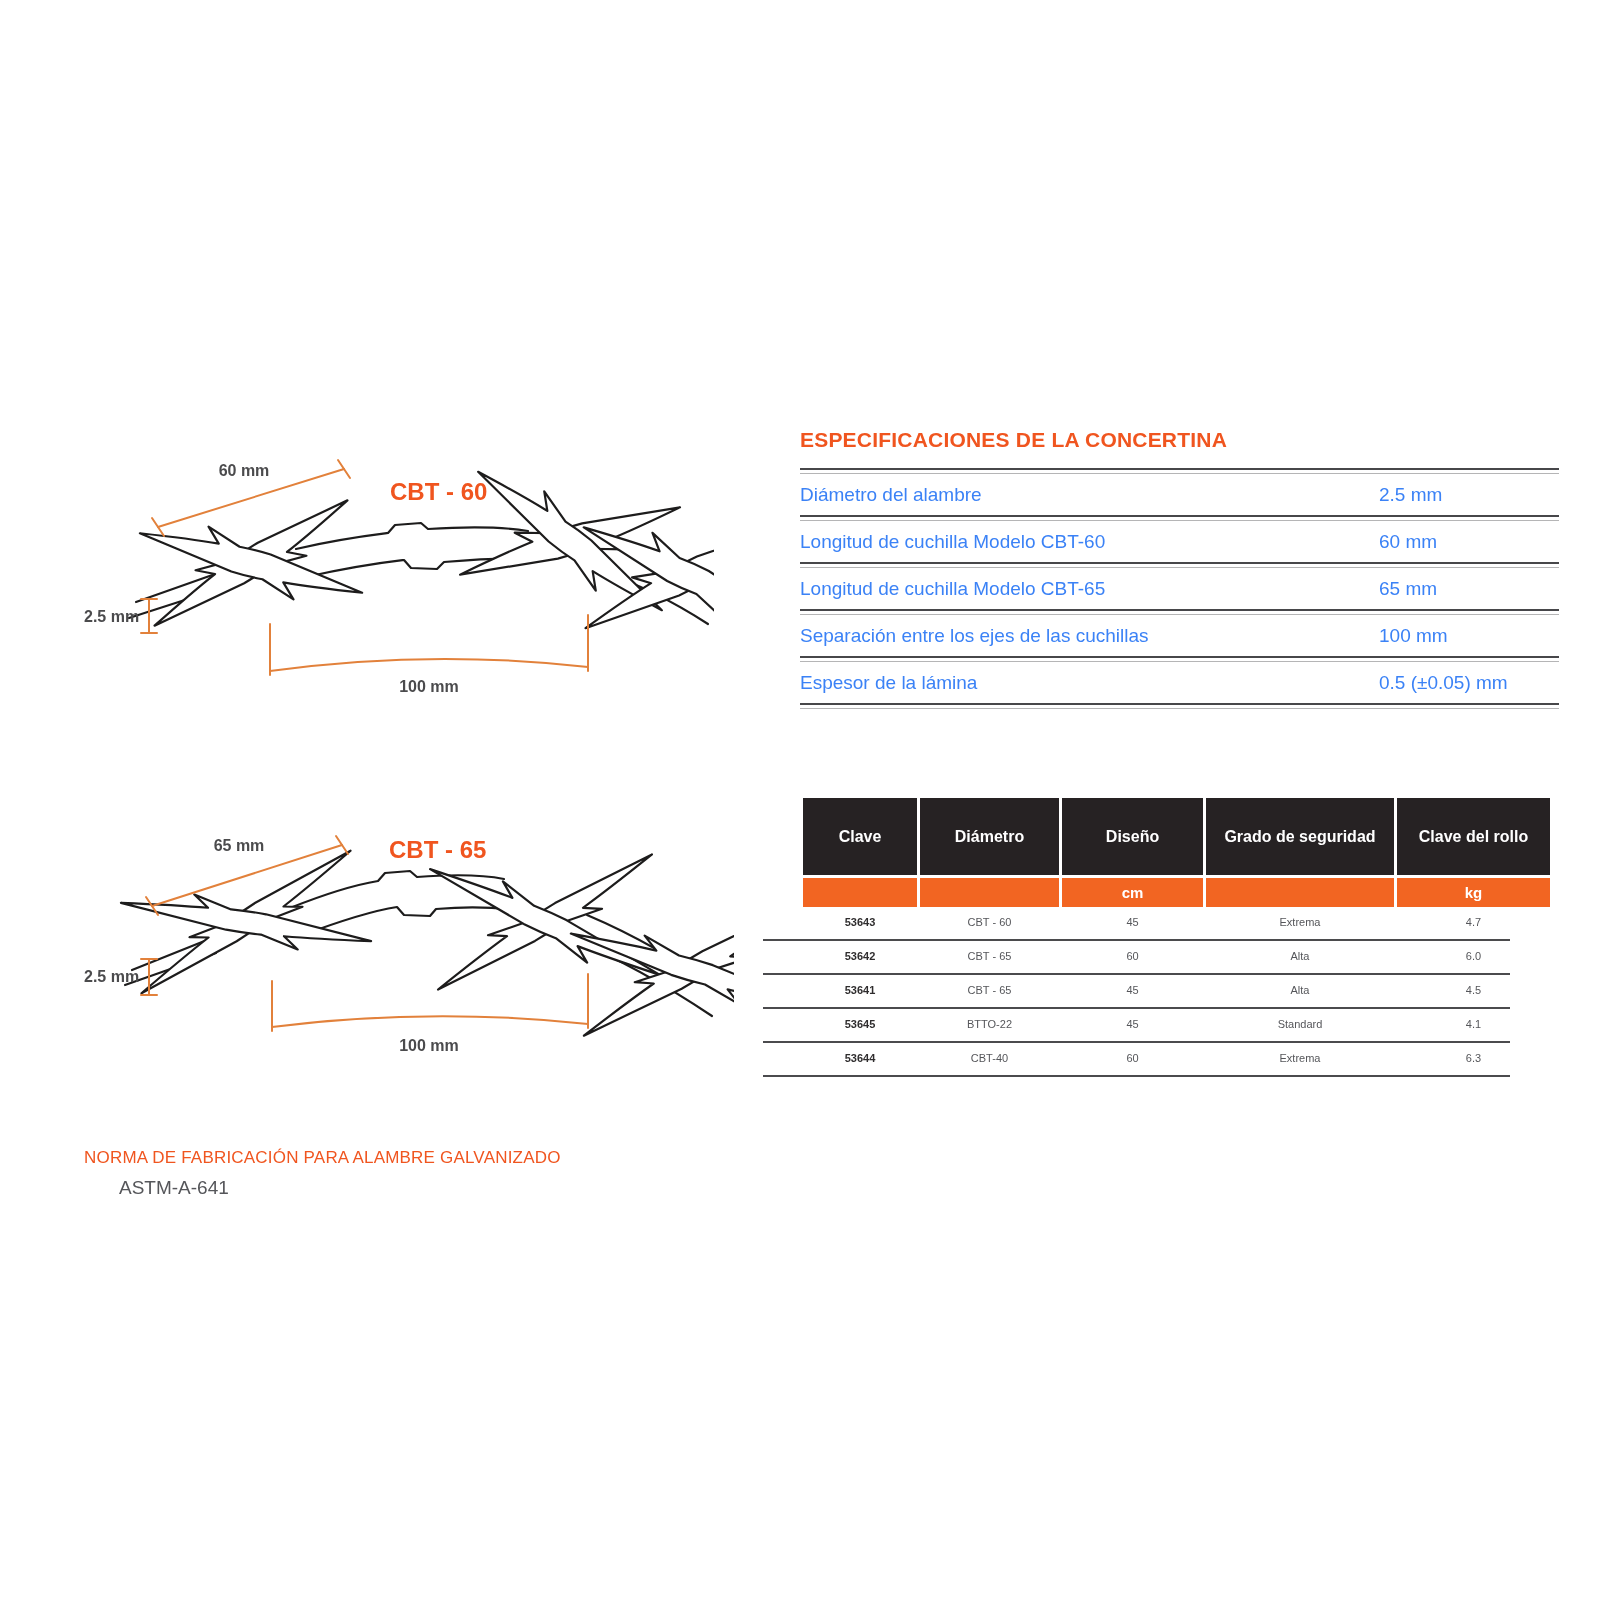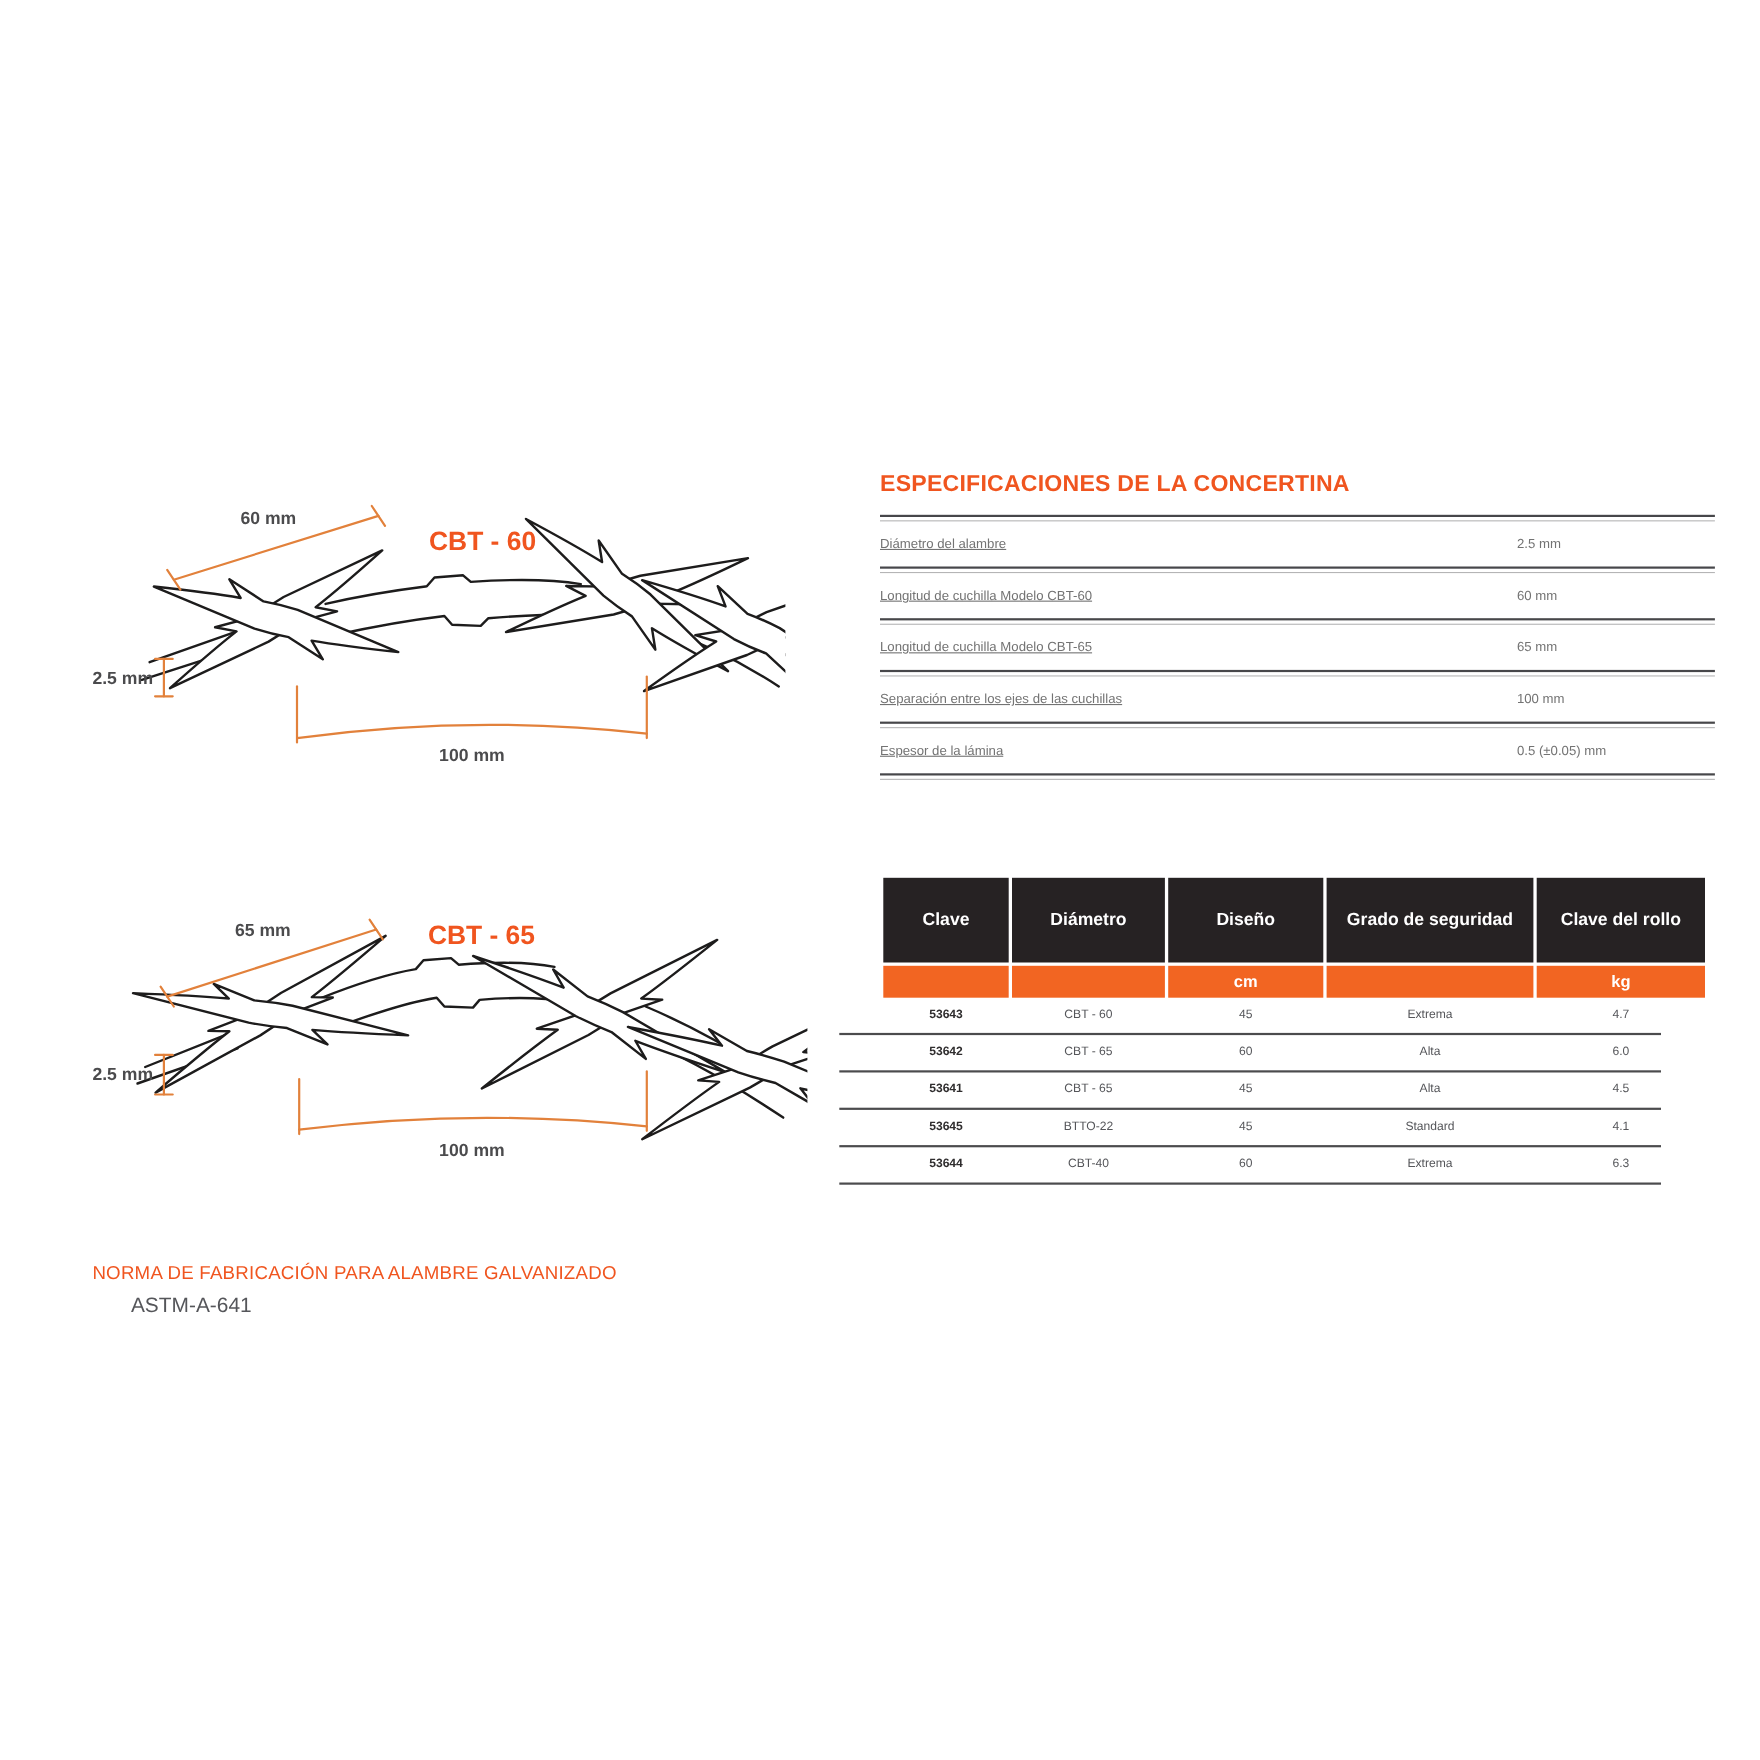--- a/index.html
+++ b/index.html
@@ -14,21 +14,21 @@
   .dim{stroke:#e2813b;stroke-width:2;fill:none;stroke-linecap:round;}
   .dim-label{font:bold 16px "Liberation Sans",sans-serif;fill:#4b4b4d;}
   .model-label{font:bold 24px "Liberation Sans",sans-serif;fill:#f0551f;}
 
   
   #specs{position:absolute;left:756px;top:428px;width:759px;margin-left:44px;}
   #specs .title{font-size:21px;font-weight:bold;color:#f0551f;letter-spacing:.2px;margin:0 0 16px 0;}
   .sep{height:6px;}
   .sep .thick{height:2px;background:#47474a;}
   .sep .thin{height:1px;background:#b5b5b6;margin-top:3px;}
-  .spec-line{position:relative;height:41px;line-height:41px;font-size:12px;color:#737373;text-decoration:underline;}
+  .spec-line{position:relative;height:41px;line-height:41px;font-size:19px;color:#3b82f6;}
   .spec-line .val{position:absolute;left:579px;top:0;}
 
   
   #table{position:absolute;left:763px;top:798px;width:747px;}
   .tgrid{display:grid;grid-template-columns:114px 139px 141px 188px 153px;column-gap:3px;padding-left:40px;}
   .th{background:#262223;color:#ffffff;font-size:16px;font-weight:bold;height:77px;
       display:flex;align-items:center;justify-content:center;text-align:center;}
   .tu{background:#f26522;color:#ffffff;font-size:15px;font-weight:bold;height:29px;margin-top:3px;
       display:flex;align-items:center;justify-content:center;}
   .tr{height:32px;line-height:31px;border-bottom:2px solid #4b4b4d;font-size:11px;color:#55565a;}

